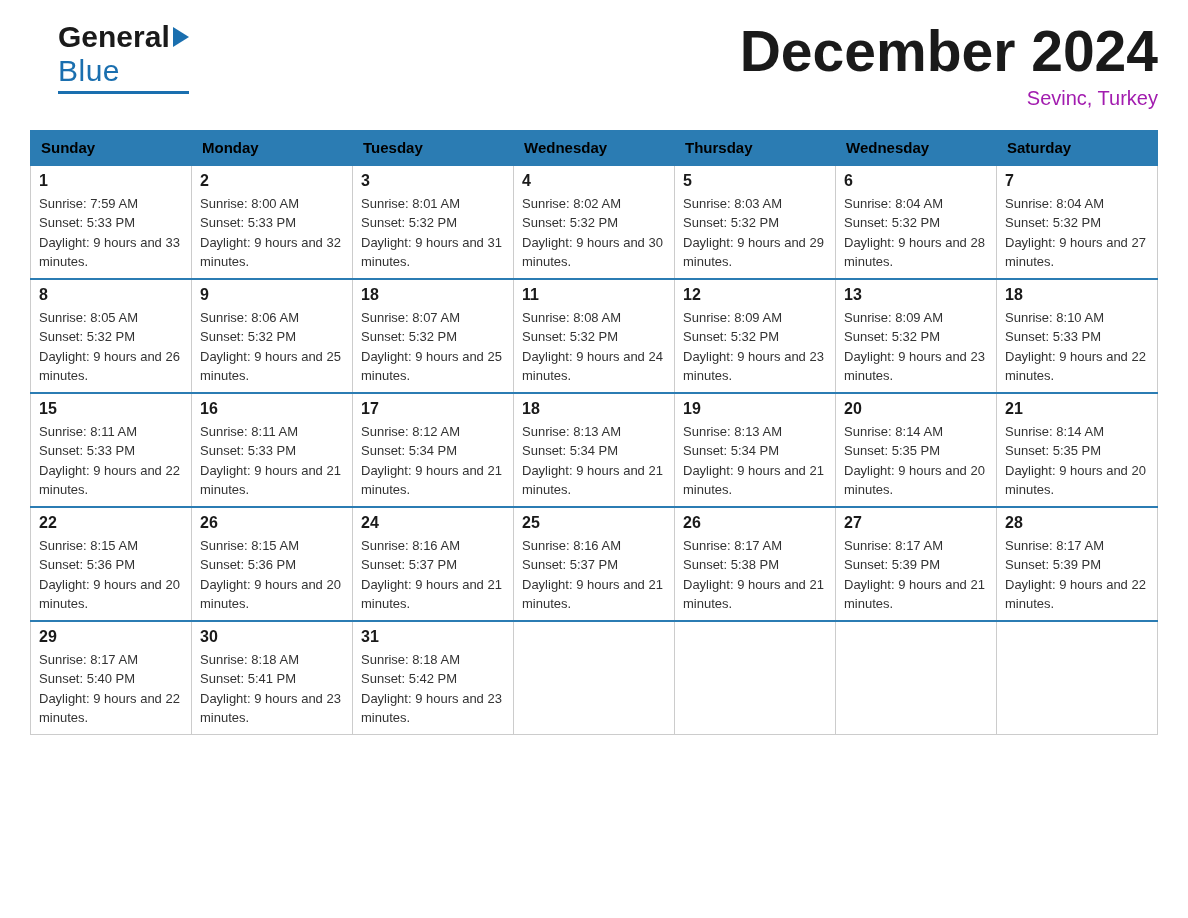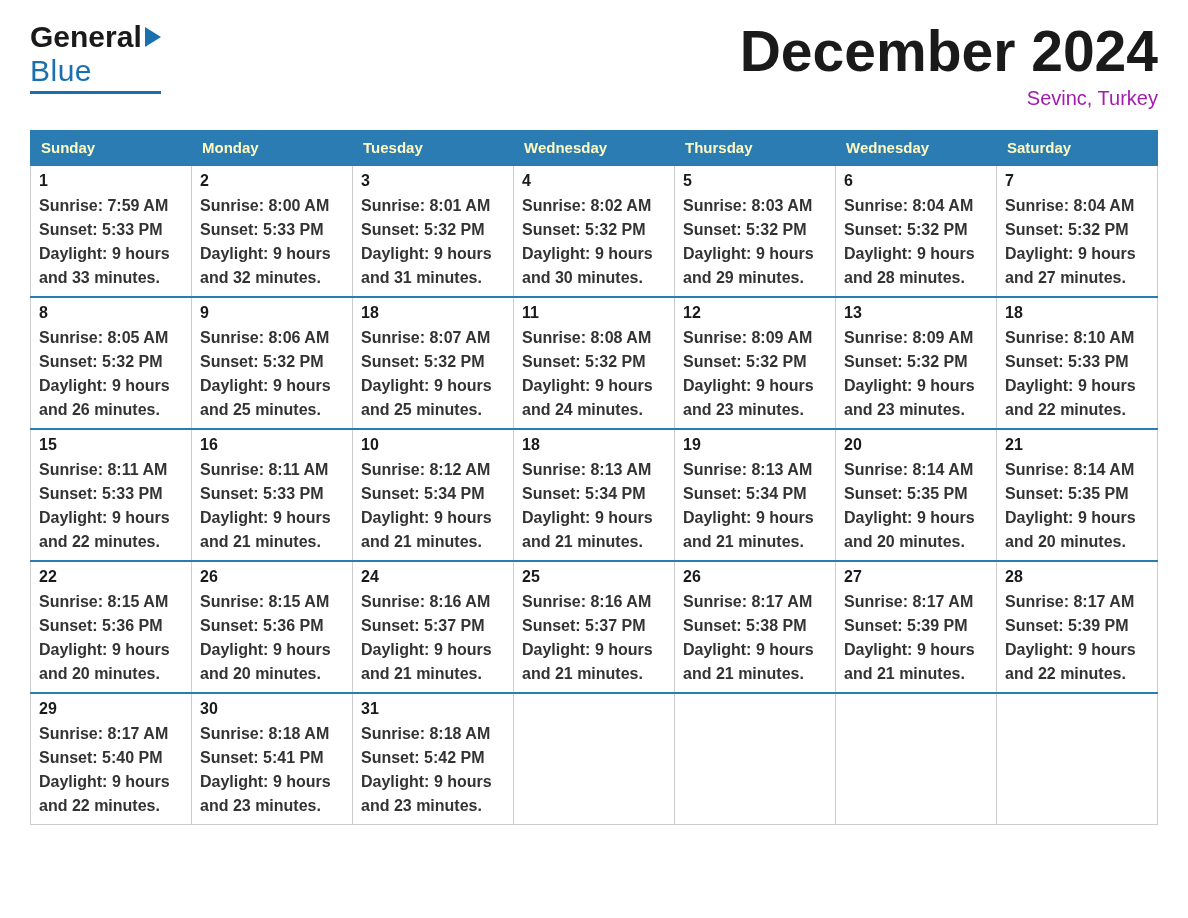--- a/index.html
+++ b/index.html
@@ -8,20 +8,21 @@
       background: #fff;
       width: 1188px;
       min-height: 918px;
       padding: 20px 30px;
     }
     .header {
       display: flex;
       justify-content: space-between;
       align-items: flex-start;
       margin-bottom: 20px;
+      margin-left: 28px;
     }
     .logo {
       display: flex;
       flex-direction: column;
       align-items: flex-start;
     }
     .header-right {
       text-align: right;
     }
     .month-title {
@@ -35,21 +36,21 @@
       color: #a21caf;
       margin-top: 4px;
     }
     .calendar-table {
       width: 100%;
       border-collapse: collapse;
       table-layout: fixed;
     }
     .calendar-table th {
       background-color: #2b7cb3;
-      color: #fef9c3;
+      color: #000000;
       font-size: 15px;
       font-weight: bold;
       padding: 8px 10px;
       text-align: left;
       border: 1px solid #2b7cb3;
     }
     .calendar-table td {
       border: 1px solid #ccc;
       vertical-align: top;
       padding: 6px 8px;
@@ -62,24 +63,23 @@
       min-height: 110px;
     }
     .day-number {
       font-size: 16px;
       font-weight: bold;
       color: #1a1a1a;
       margin-bottom: 4px;
       display: block;
     }
     .day-info {
-      font-size: 16px;
+      font-size: 13px;
       color: #333;
       line-height: 1.5;
-      font-weight: bold;
     }
     .empty-cell {
       background: #fff;
     }
     
     .calendar-table tbody tr td {
       border-top: 2px solid #2b7cb3;
     }
     .calendar-table tbody tr td + td {
       border-top: 2px solid #2b7cb3;
@@ -218,21 +218,21 @@
       <tr>
         <td>
           <span class="day-number">15</span>
           <div class="day-info">Sunrise: 8:11 AM<br>Sunset: 5:33 PM<br>Daylight: 9 hours and 22 minutes.</div>
         </td>
         <td>
           <span class="day-number">16</span>
           <div class="day-info">Sunrise: 8:11 AM<br>Sunset: 5:33 PM<br>Daylight: 9 hours and 21 minutes.</div>
         </td>
         <td>
-          <span class="day-number">10</span>
+          <span class="day-number">17</span>
           <div class="day-info">Sunrise: 8:12 AM<br>Sunset: 5:34 PM<br>Daylight: 9 hours and 21 minutes.</div>
         </td>
         <td>
           <span class="day-number">18</span>
           <div class="day-info">Sunrise: 8:13 AM<br>Sunset: 5:34 PM<br>Daylight: 9 hours and 21 minutes.</div>
         </td>
         <td>
           <span class="day-number">19</span>
           <div class="day-info">Sunrise: 8:13 AM<br>Sunset: 5:34 PM<br>Daylight: 9 hours and 21 minutes.</div>
         </td>

